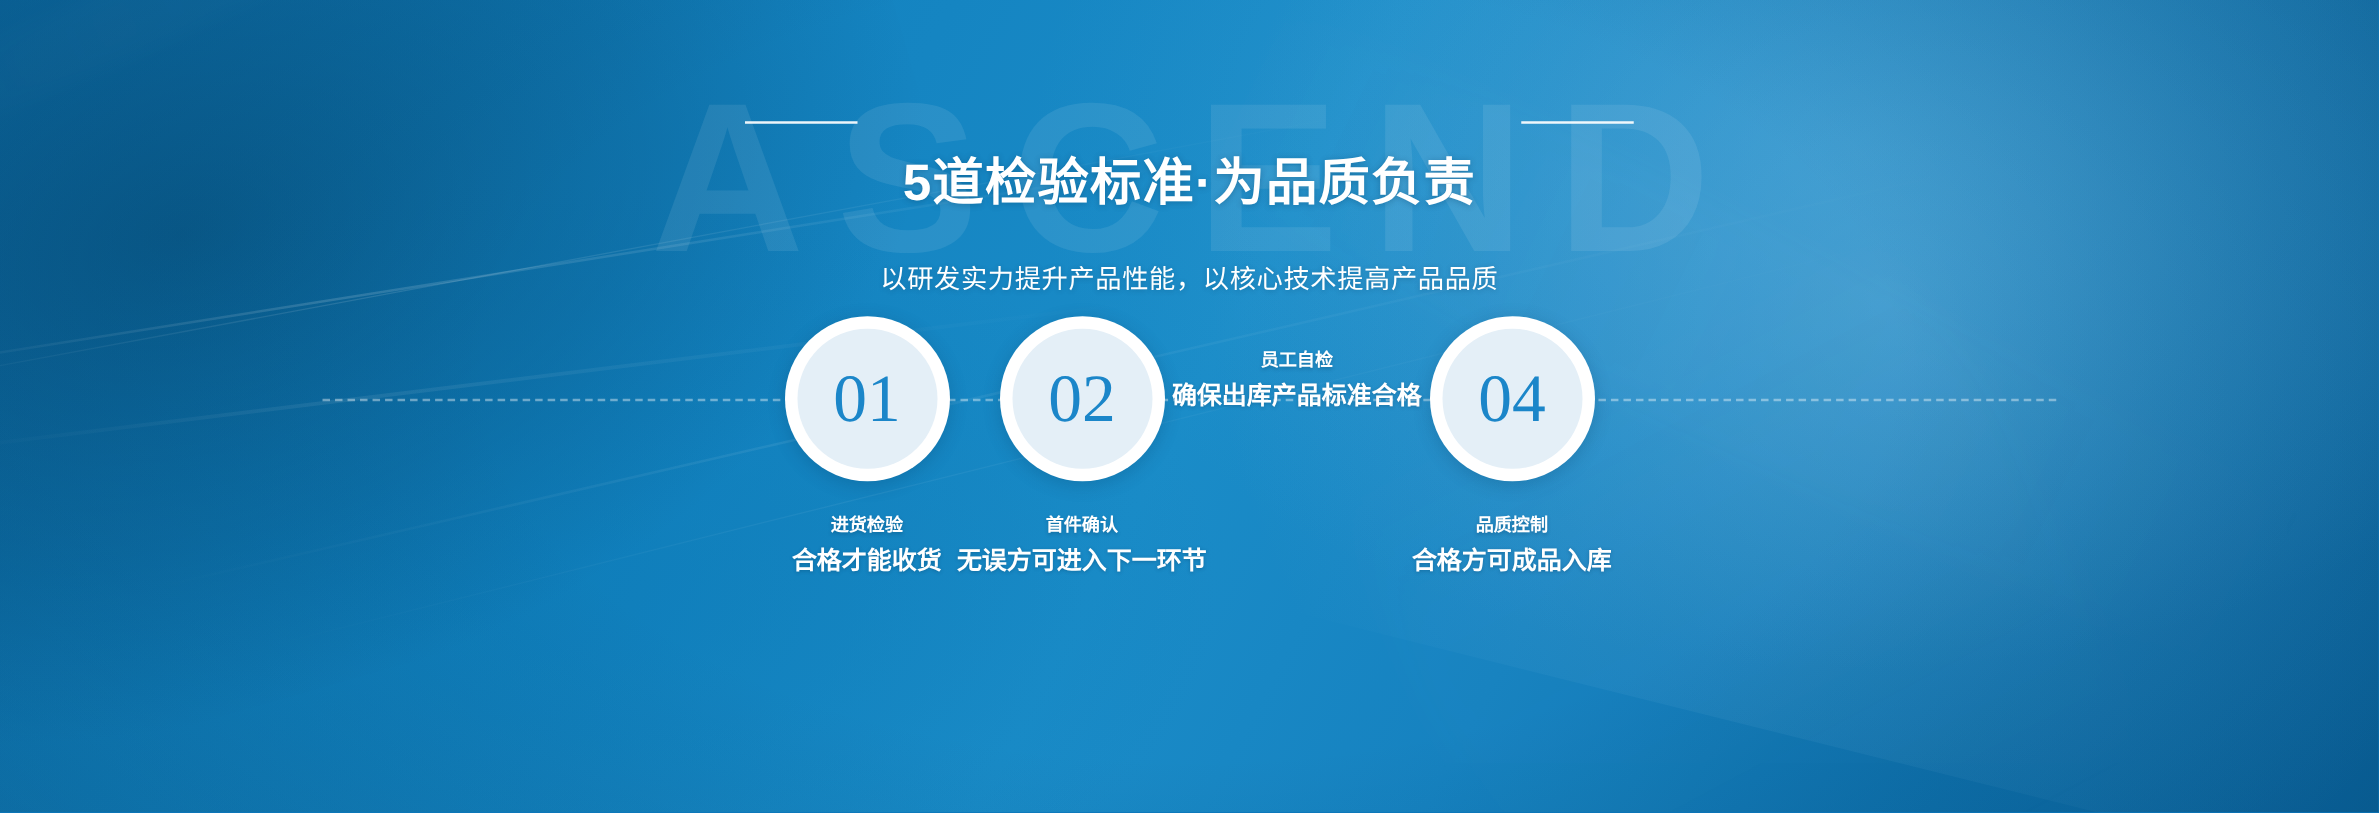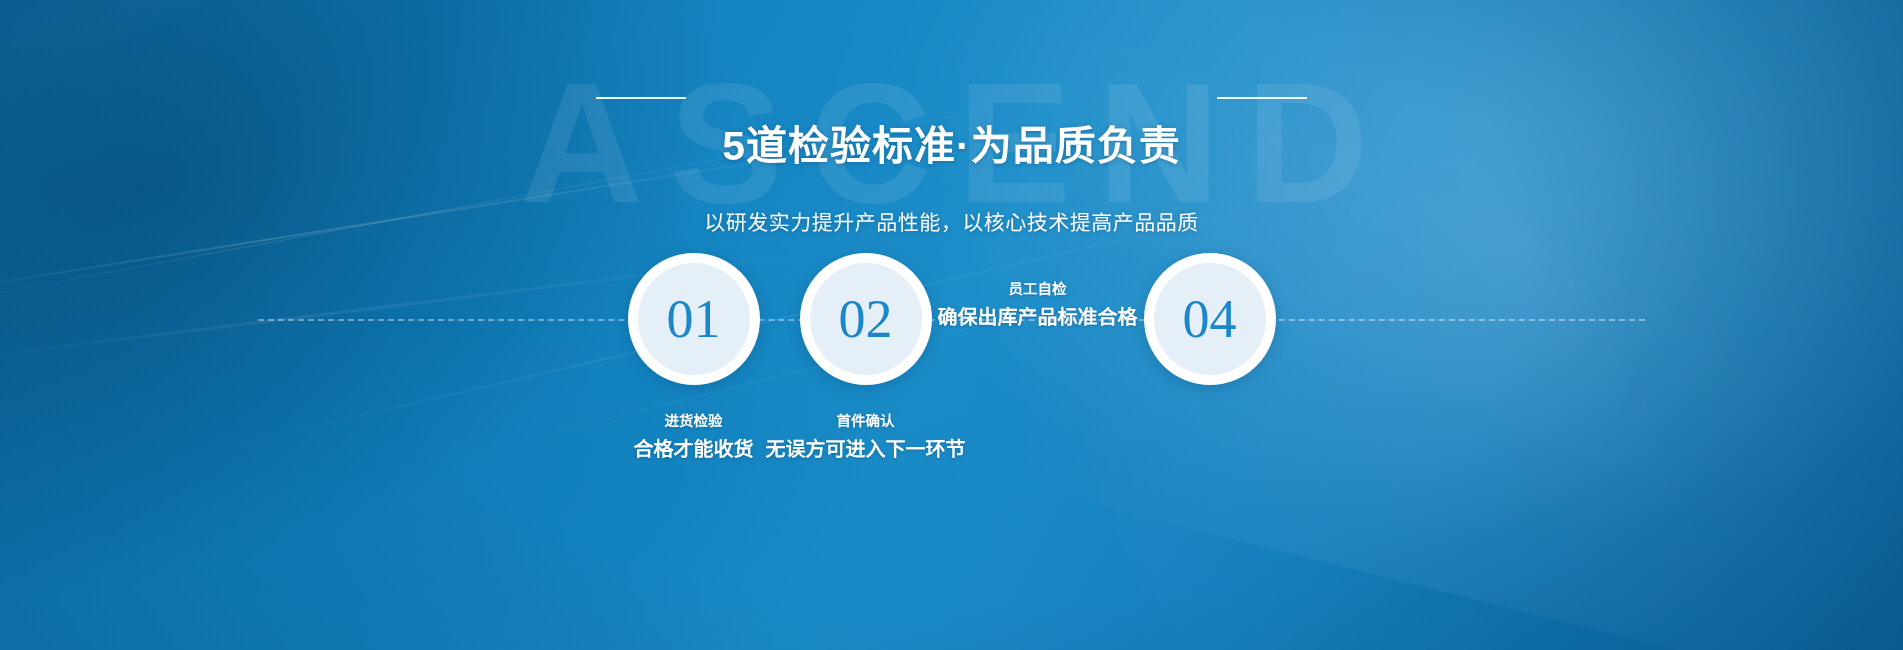--- a/index.html
+++ b/index.html
@@ -165,17 +165,21 @@
             <div class="cap-main">员工自检</div>
             <div class="cap-sub">确保出库产品标准合格</div>
           </div>
         </div>
         <div class="step">
           <div class="bubble">
             <div class="bubble-inner">
               <span class="num">04</span>
             </div>
           </div>
+          <div class="caption">
+            <div class="cap-main">品质控制</div>
+            <div class="cap-sub">合格方可成品入库</div>
+          </div>
         </div>
       </div>
   </div>
 
 </div>
 
 </body></html>

